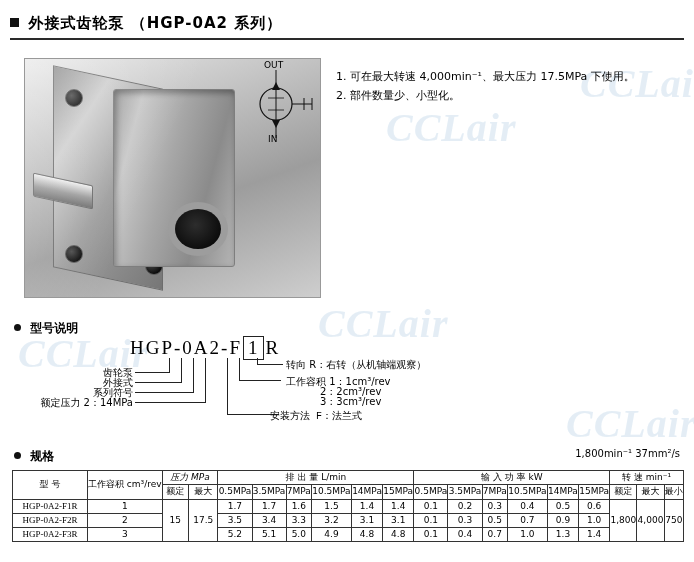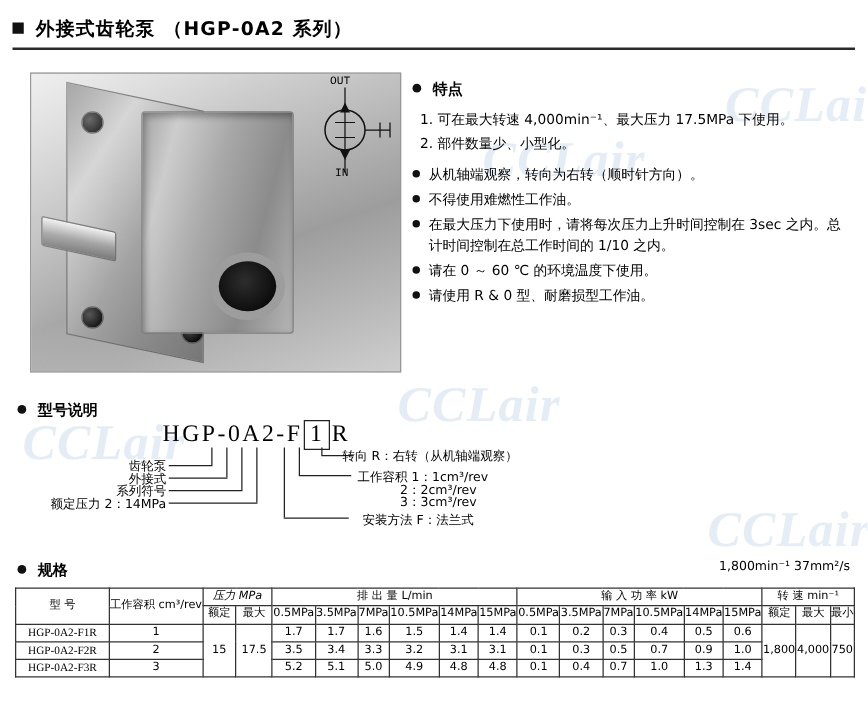--- a/index.html
+++ b/index.html
@@ -75,21 +75,21 @@
     box-shadow:0 0 0 7px #9d9d9d;
   }
   .photo .gloss{
     position:absolute;left:0;top:0;width:100%;height:100%;
     background:linear-gradient(115deg,rgba(255,255,255,.28) 0%,rgba(255,255,255,0) 45%);
   }
   
   .schem{
     position:absolute;left:232px;top:62px;width:98px;height:84px;
   }
-  .schem .lbl{position:absolute;font-size:9px;font-family:Liberation Mono, monospace;}
+  .schem .lbl{position:absolute;font-size:9px;}
   
   .features{
     position:absolute;left:330px;top:62px;width:352px;
     line-height:1.55;
   }
   .sec-head{font-size:12px;font-weight:bold;}
   .bullet-dot{display:inline-block;width:7px;height:7px;border-radius:50%;background:#111;margin-right:5px;vertical-align:1px;}
   ol.num{margin:6px 0 8px 0;padding-left:20px;font-size:11px;}
   ol.num li{margin-bottom:2px;}
   ul.dots{margin:0;padding:0;list-style:none;font-size:11px;}
@@ -171,35 +171,24 @@
     <path d="M72 36 L72 48" stroke="#111" stroke-width="1"></path>
     <path d="M80 36 L80 48" stroke="#111" stroke-width="1"></path>
     <path d="M44 20 L40 28 L48 28 Z" fill="#111"></path>
     <path d="M44 66 L40 58 L48 58 Z" fill="#111"></path>
   </svg>
   <div class="lbl" style="left:32px;top:-2px;">OUT</div>
   <div class="lbl" style="left:36px;top:72px;">IN</div>
 </div>
 
 <div class="features">
-  <div class="sec-head">
-    <span class="bullet-dot"></span>
-    <span>特点</span>
-  </div>
   <ol class="num">
     <li>可在最大转速 4,000min⁻¹、最大压力 17.5MPa 下使用。</li>
     <li>部件数量少、小型化。</li>
   </ol>
-  <ul class="dots">
-    <li>从机轴端观察，转向为右转（顺时针方向）。</li>
-    <li>不得使用难燃性工作油。</li>
-    <li>在最大压力下使用时，请将每次压力上升时间控制在 3sec 之内。总计时间控制在总工作时间的 1/10 之内。</li>
-    <li>请在 0 ～ 60 ℃ 的环境温度下使用。</li>
-    <li>请使用 R &amp; 0 型、耐磨损型工作油。</li>
-  </ul>
 </div>
 
 <div class="model-head sec-head">
   <span class="bullet-dot"></span>
   <span>型号说明</span>
 </div>
 
 <div class="model-code">
   <span>HGP-0A2-F</span><span class="boxed">1</span><span>R</span>
 </div>
@@ -221,25 +210,25 @@
   <div class="ln" style="left:225px;top:22px;width:42px;height:1px;"></div>
   <div class="ln" style="left:243px;top:0px;width:1px;height:-0px;"></div>
   <div class="ln" style="left:243px;top:0px;width:1px;height:6px;"></div>
   <div class="ln" style="left:243px;top:6px;width:26px;height:1px;"></div>
 
   <div class="lg" style="left:25px;top:8px;width:94px;">齿轮泵</div>
   <div class="lg" style="left:25px;top:18px;width:94px;">外接式</div>
   <div class="lg" style="left:25px;top:28px;width:94px;">系列符号</div>
   <div class="lg" style="left:5px;top:38px;width:114px;">额定压力 2：14MPa</div>
 
-  <div class="rg" style="left:260px;top:0px;">转向 R：右转（从机轴端观察）</div>
+  <div class="rg" style="left:272px;top:0px;">转向 R：右转（从机轴端观察）</div>
   <div class="rg" style="left:272px;top:17px;">工作容积  1：1cm³/rev</div>
   <div class="rg" style="left:306px;top:27px;">2：2cm³/rev</div>
   <div class="rg" style="left:306px;top:37px;">3：3cm³/rev</div>
-  <div class="rg" style="left:276px;top:51px;">安装方法 F：法兰式</div>
+  <div class="rg" style="left:256px;top:51px;font-family:Liberation Mono, monospace;">安装方法 F：法兰式</div>
 </div>
 
 <div class="spec-head sec-head">
   <span class="bullet-dot"></span>
   <span>规格</span>
 </div>
 <div class="spec-note">1,800min⁻¹ 37mm²/s</div>
 
 <table class="spec">
   <thead>

